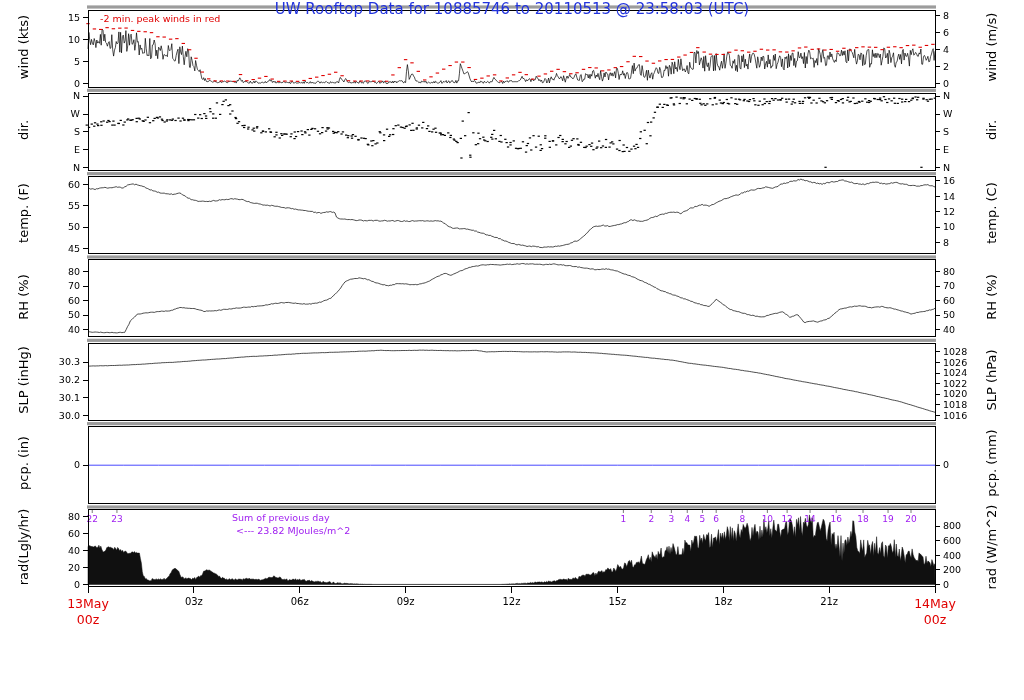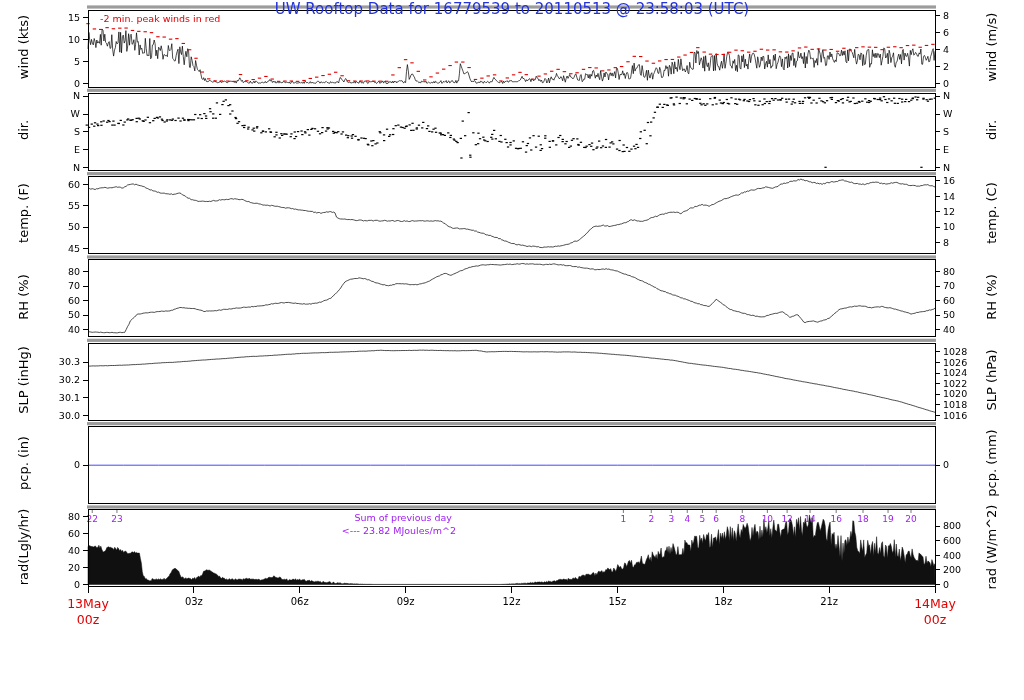--- a/index.html
+++ b/index.html
@@ -3,21 +3,21 @@
 <meta charset="utf-8">
 <style>
   html,body{margin:0;padding:0;background:#fff;}
   .fig{position:relative;width:1024px;height:700px;background:#fff;overflow:hidden;
        font-family:"DejaVu Sans","Liberation Sans",sans-serif;}
   svg.plot{position:absolute;left:0;top:0;}
   .ax-title{position:absolute;width:140px;height:16px;line-height:16px;text-align:center;
             font-size:13px;color:#000;transform:rotate(-90deg);}
   .note{position:absolute;font-size:9.5px;white-space:nowrap;}
   .note-red{color:#e00000;}
-  .note-purple{color:#a020f0;width:220px;text-align:right;}
+  .note-purple{color:#a020f0;width:220px;text-align:left;}
   .main-title{position:absolute;left:0;top:646;width:1024px;text-align:center;
               font-size:15px;color:#2233dd;}
   text.tick{font-family:"DejaVu Sans","Liberation Sans",sans-serif;font-size:9.5px;fill:#000;}
   text.xlab{font-family:"DejaVu Sans","Liberation Sans",sans-serif;font-size:10px;fill:#000;}
   text.xlab-red{font-family:"DejaVu Sans","Liberation Sans",sans-serif;font-size:12.5px;fill:#e00000;}
   text.marker{font-family:"DejaVu Sans","Liberation Sans",sans-serif;font-size:9px;fill:#a020f0;}
 </style>
 </head>
 <body>
 
@@ -842,14 +842,14 @@
   <div class="ax-title" style="left:922px;top:205.2px">temp. (C)</div>
   <div class="ax-title" style="left:922px;top:288.5px">RH (%)</div>
   <div class="ax-title" style="left:922px;top:371.8px">SLP (hPa)</div>
   <div class="ax-title" style="left:922px;top:455.2px">pcp. (mm)</div>
   <div class="ax-title" style="left:922px;top:538.5px">rad (W/m^2)</div>
 
   <div class="note note-red" style="left:100px;top:13px">-2 min. peak winds in red</div>
   <div class="note note-purple" style="left:232px;top:512px">Sum of previous day</div>
   <div class="note note-purple" style="left:236px;top:525px">&lt;--- 23.82 MJoules/m^2</div>
 
-  <div class="main-title">UW Rooftop Data for 16779539  to  20110513 @ 23:58:03  (UTC)</div>
+  <div class="main-title">UW Rooftop Data for 10885746  to  20110513 @ 23:58:03  (UTC)</div>
 </div>
 
 </body></html>

